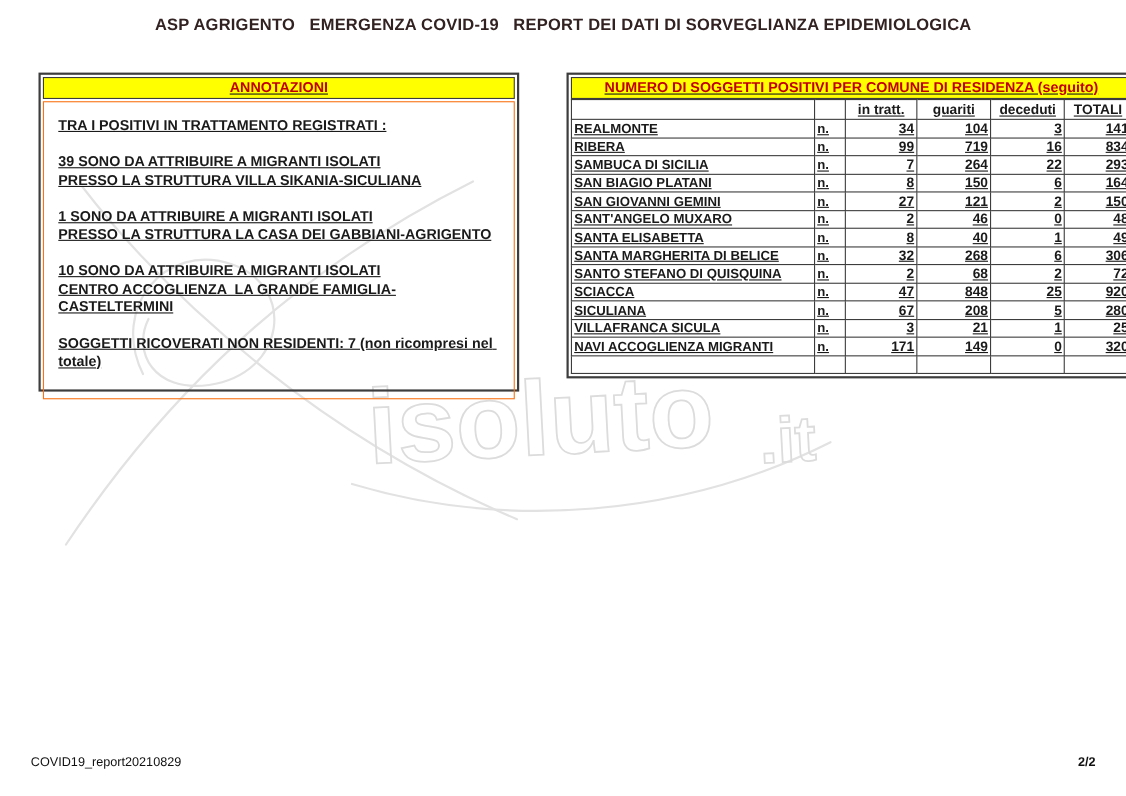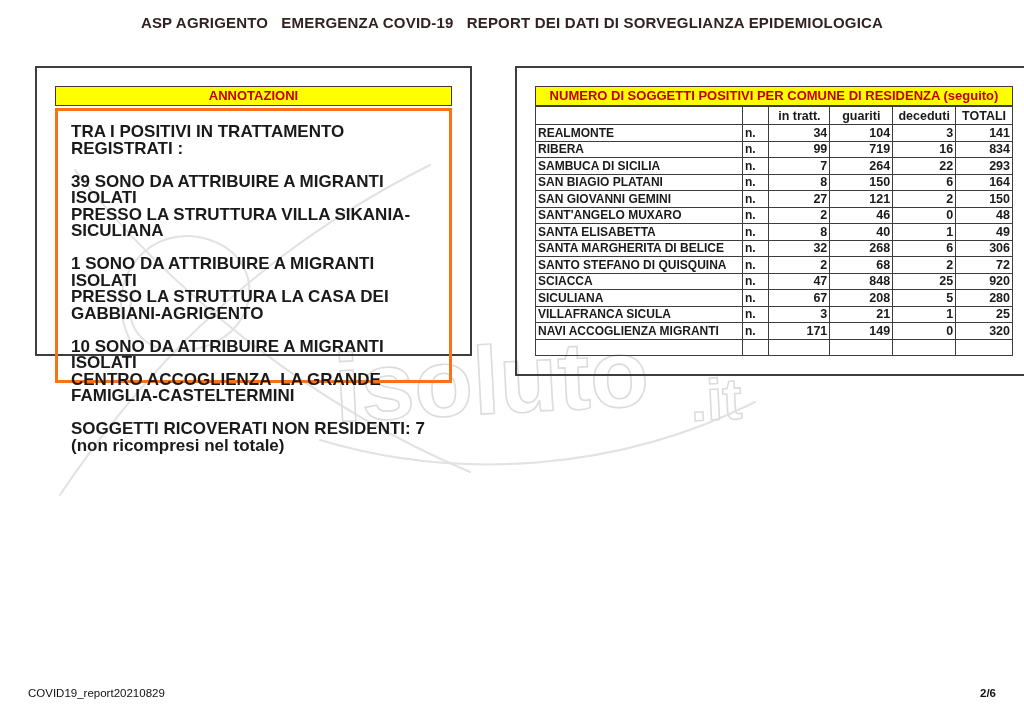--- a/index.html
+++ b/index.html
@@ -19,34 +19,34 @@
 
   
   .watermark{
     position:absolute;left:40px;top:140px;z-index:1;
     pointer-events:none;
   }
 
   
   .panel{
     position:absolute;z-index:2;background:transparent;
-    border:2px solid #3d3d3d;padding:18px;box-sizing:border-box;
+    border:2px solid #3d3d3d;padding:2px;box-sizing:border-box;text-decoration:underline;
   }
   .band{
     background:#ffff00;border:1px solid #3d3d3d;
     color:#c00000;font-weight:bold;font-size:13px;
     text-align:center;height:18px;line-height:18px;
   }
 
   
   .panel-ann{left:35px;top:66px;width:437px;height:290px;}
   .ann-body{
-    border:3px solid #f97316;margin-top:2px;height:256px;
+    border:1px solid #f97316;margin-top:2px;height:256px;
     padding:13px 10px 0 13px;box-sizing:content-box;
-    font-size:17px;font-weight:bold;color:#1a1a1a;
+    font-size:13px;font-weight:bold;color:#1a1a1a;
   }
   .ann-line{min-height:16.5px;line-height:16.5px;white-space:pre-wrap;}
 
   
   .panel-tbl{left:515px;top:66px;width:518px;}
   .pos-table{
     width:100%;border-collapse:collapse;table-layout:fixed;
     font-size:12.5px;font-weight:bold;color:#1a1a1a;
   }
   .pos-table th,.pos-table td{
@@ -268,15 +268,15 @@
             <td class="c-num"></td>
           <td class="c-num"></td>
             <td class="c-num"></td>
             <td class="c-num"></td>
         </tr>
       </tbody>
     </table>
   </div>
 
   <div class="footer-left">COVID19_report20210829</div>
-  <div class="footer-right">2/6</div>
+  <div class="footer-right">2/2</div>
 
 </div>
 
 </body></html>

